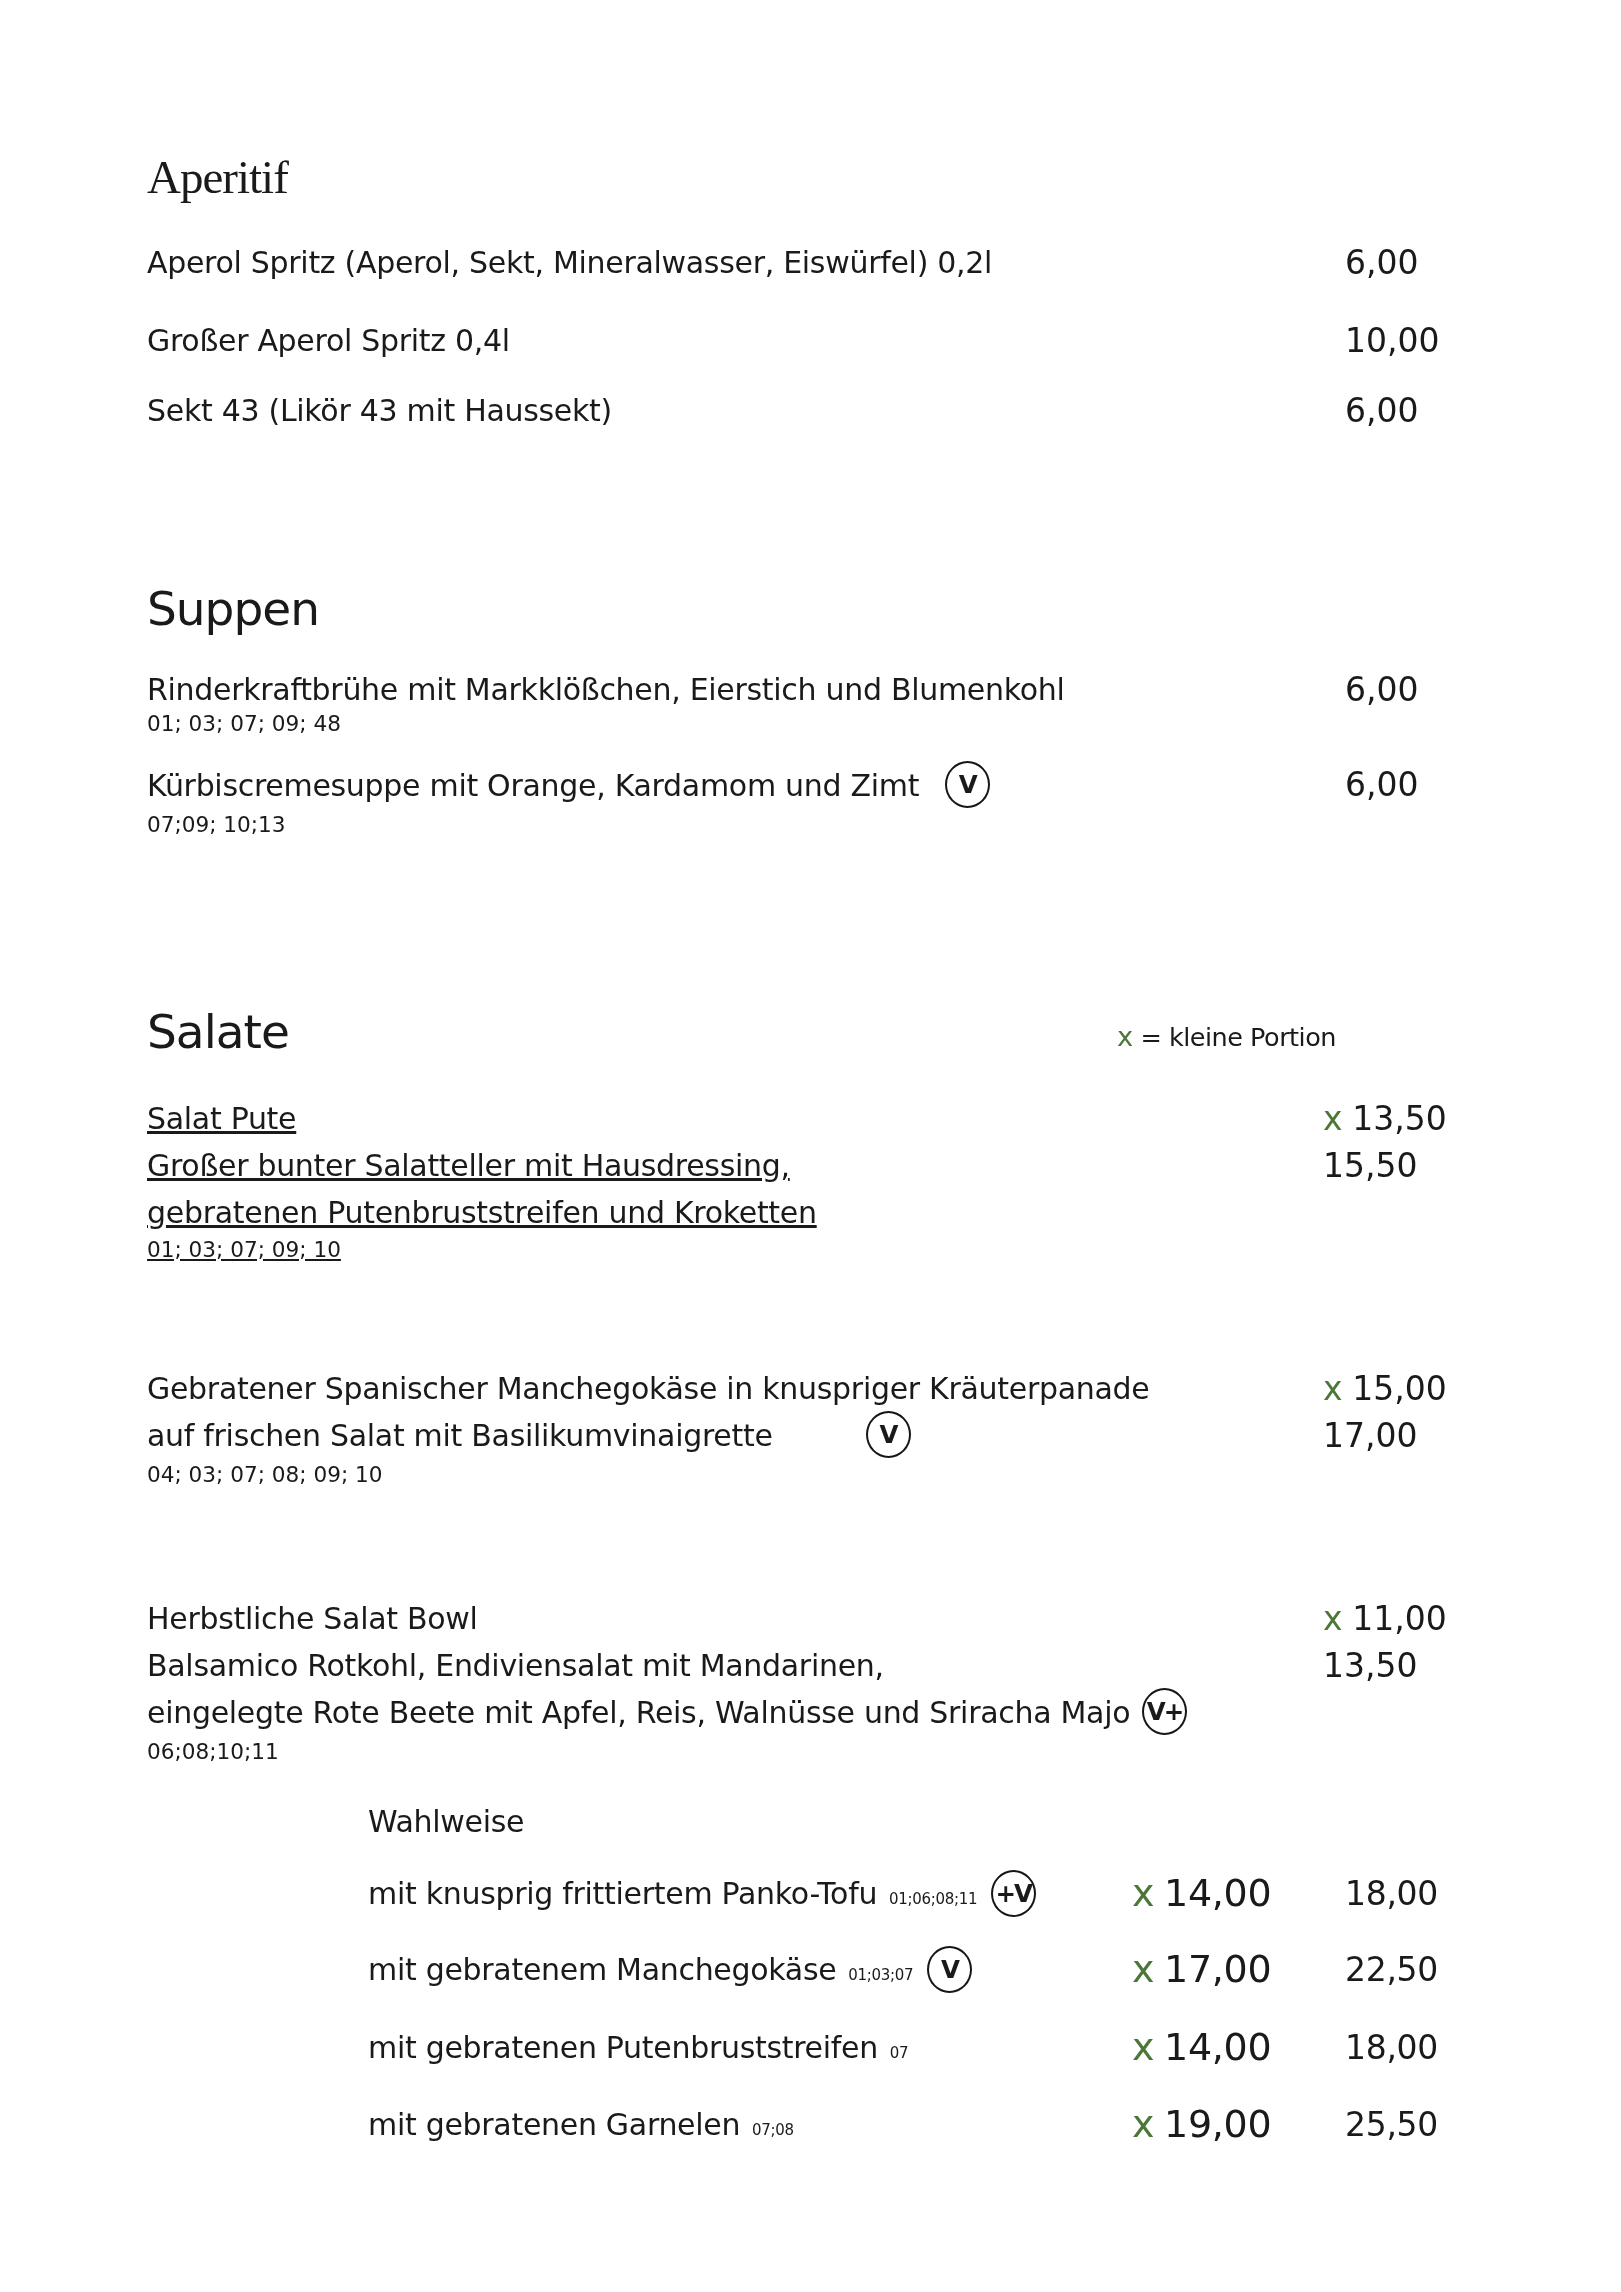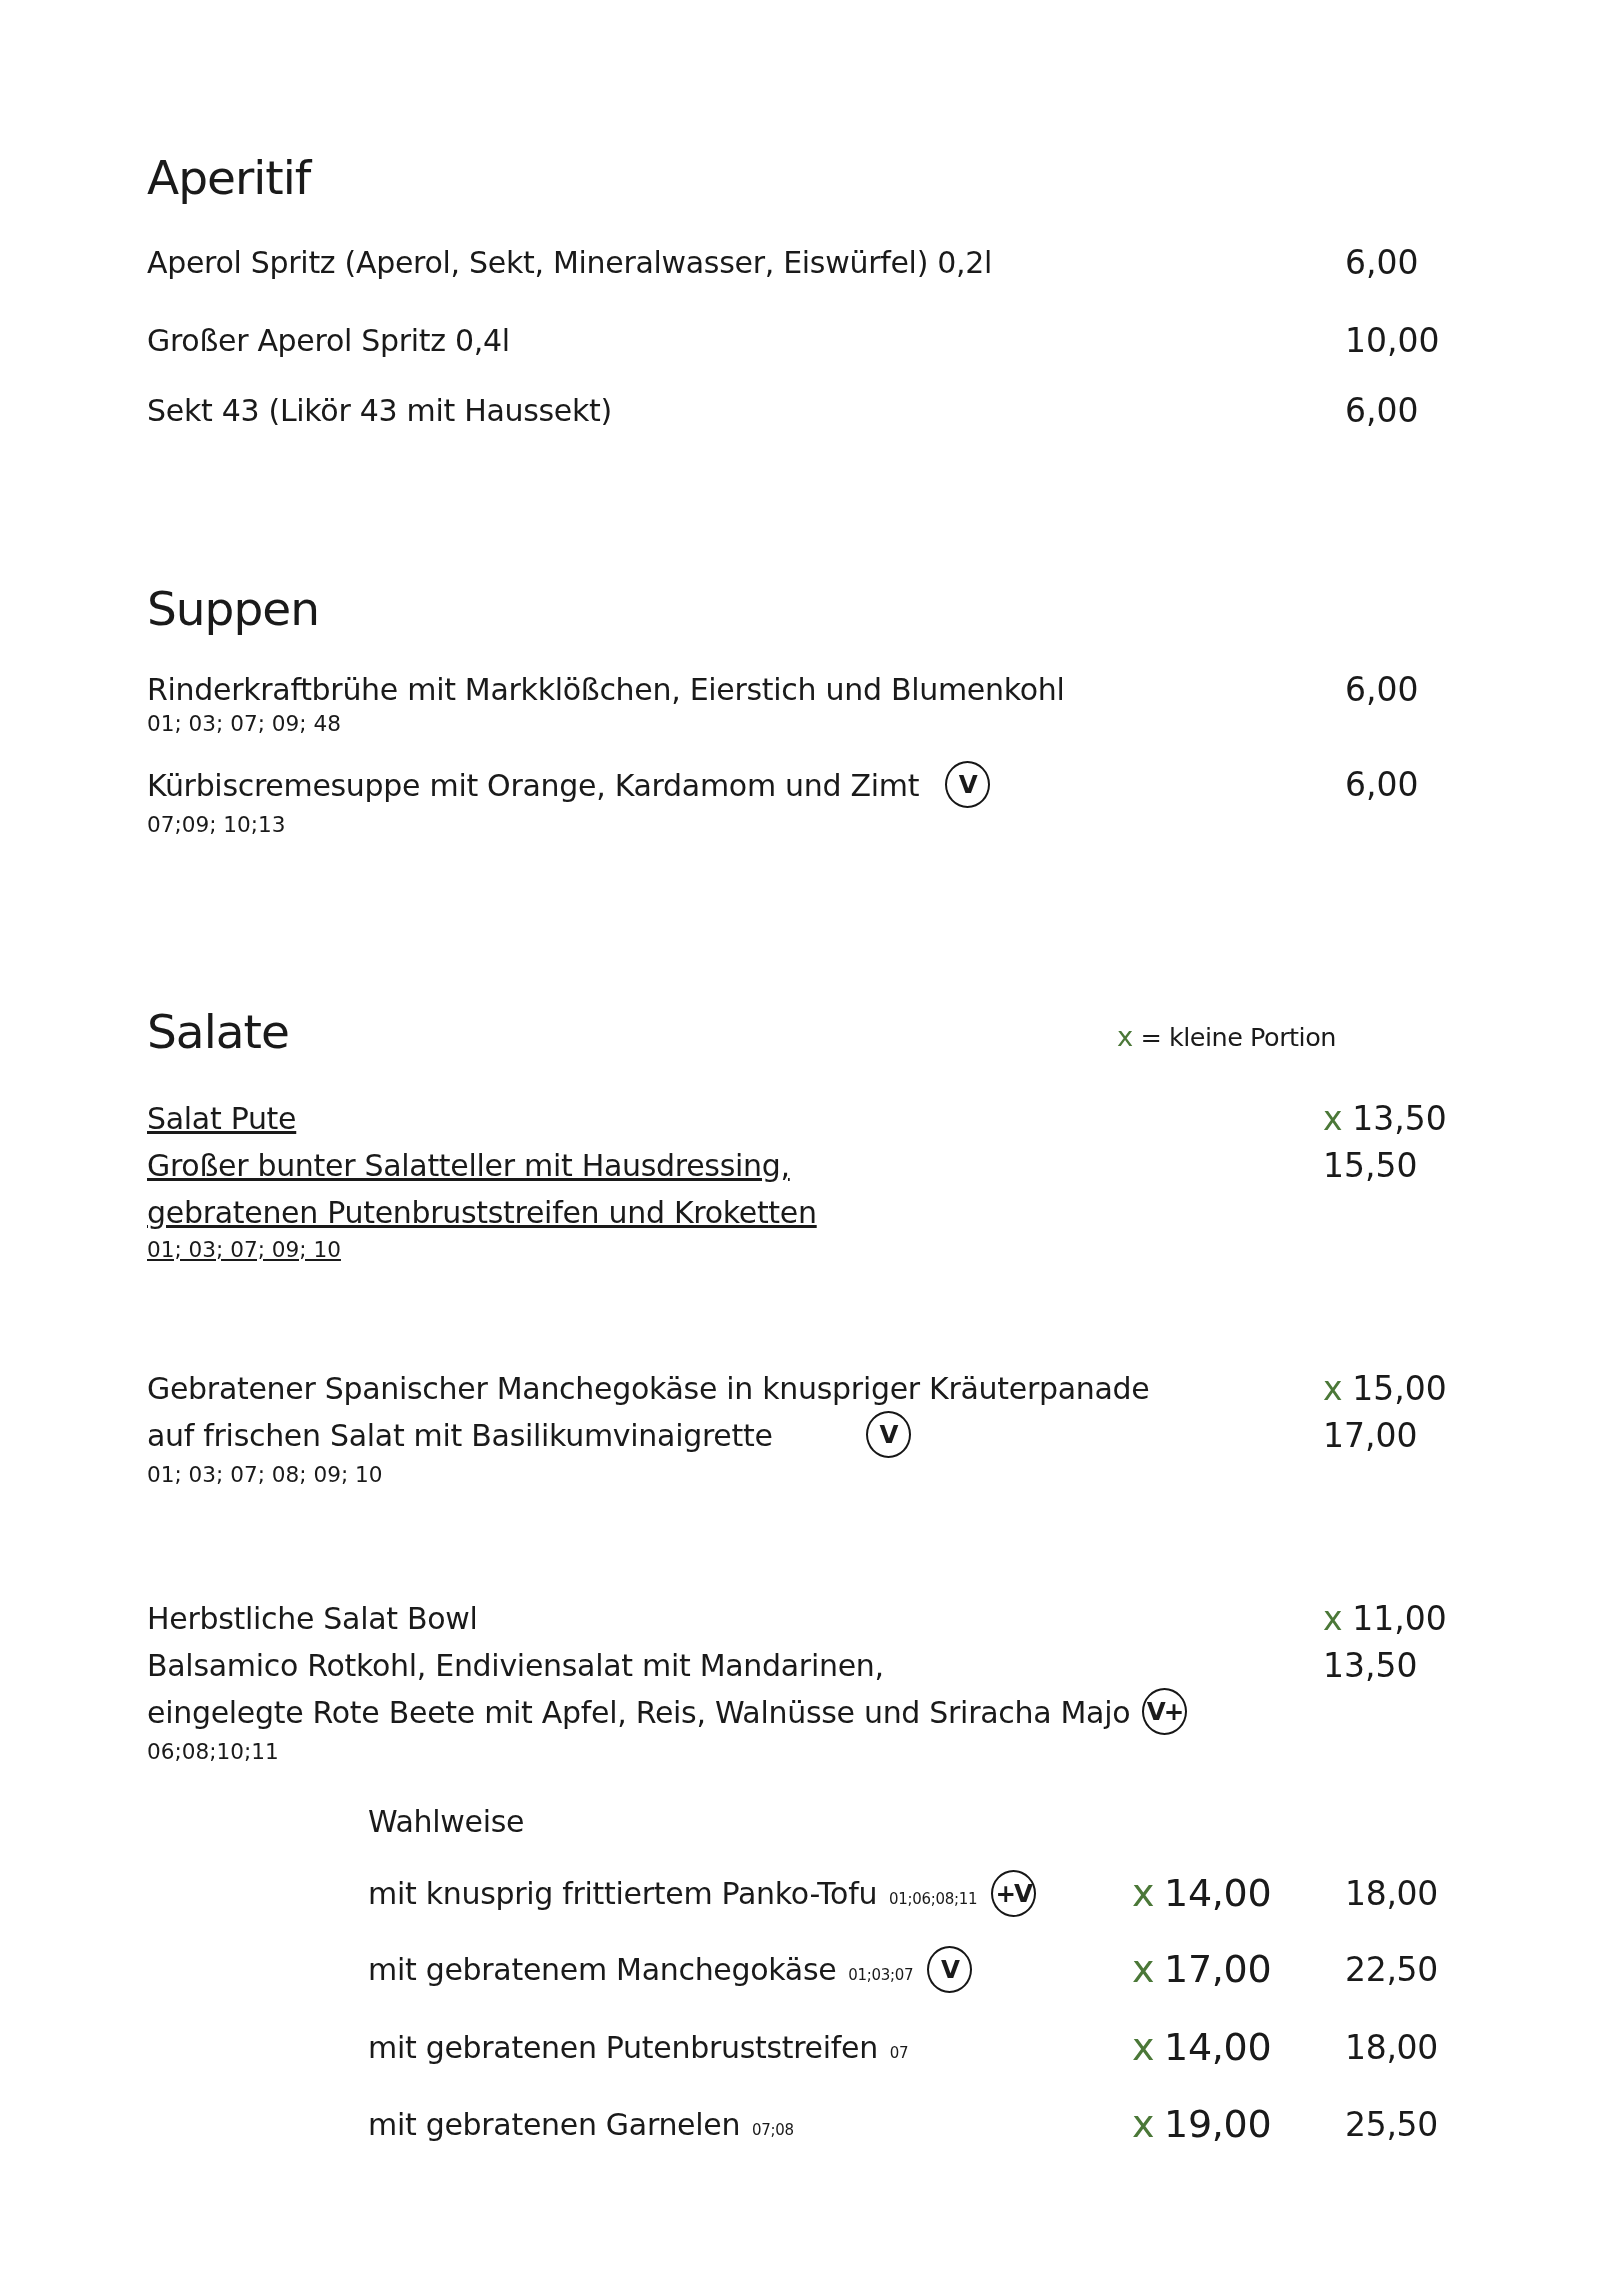--- a/index.html
+++ b/index.html
@@ -13,21 +13,21 @@
     font-family: "DejaVu Sans", sans-serif;
     overflow: hidden;
   }
   .heading {
     font-size: 47px;
     line-height: 71px;
     font-weight: 400;
     letter-spacing: -1px;
     margin: 0 0 0 147px;
   }
-  .mt-first   { margin-top: 142px; }
+  .mt-first   { margin-top: 142px; font-family: Liberation Serif, serif; }
   .mt-suppen  { margin-top: 142px; }
   .sec-head {
     position: relative;
     margin: 157px 0 0 147px;
     height: 71px;
   }
   .sec-head .heading { margin: 0; }
   .legend {
     position: absolute;
     left: 970px;
@@ -201,21 +201,21 @@
       <div><span class="x">x</span><span>13,50</span></div>
       <div>15,50</div>
     </div>
   </div>
 
   <div class="item salad r-sa2">
     <div class="line">Gebratener Spanischer Manchegokäse in knuspriger Kräuterpanade</div>
     <div class="line">
       <span>auf frischen Salat mit Basilikumvinaigrette</span><span class="badge wide-gap">V</span>
     </div>
-    <div class="allergens">01; 03; 07; 08; 09; 10</div>
+    <div class="allergens">04; 03; 07; 08; 09; 10</div>
     <div class="price-pair">
       <div><span class="x">x</span><span>15,00</span></div>
       <div>17,00</div>
     </div>
   </div>
 
   <div class="item salad r-sa3">
     <div class="line">Herbstliche Salat Bowl</div>
     <div class="line">Balsamico Rotkohl, Endiviensalat mit Mandarinen,</div>
     <div class="line">

